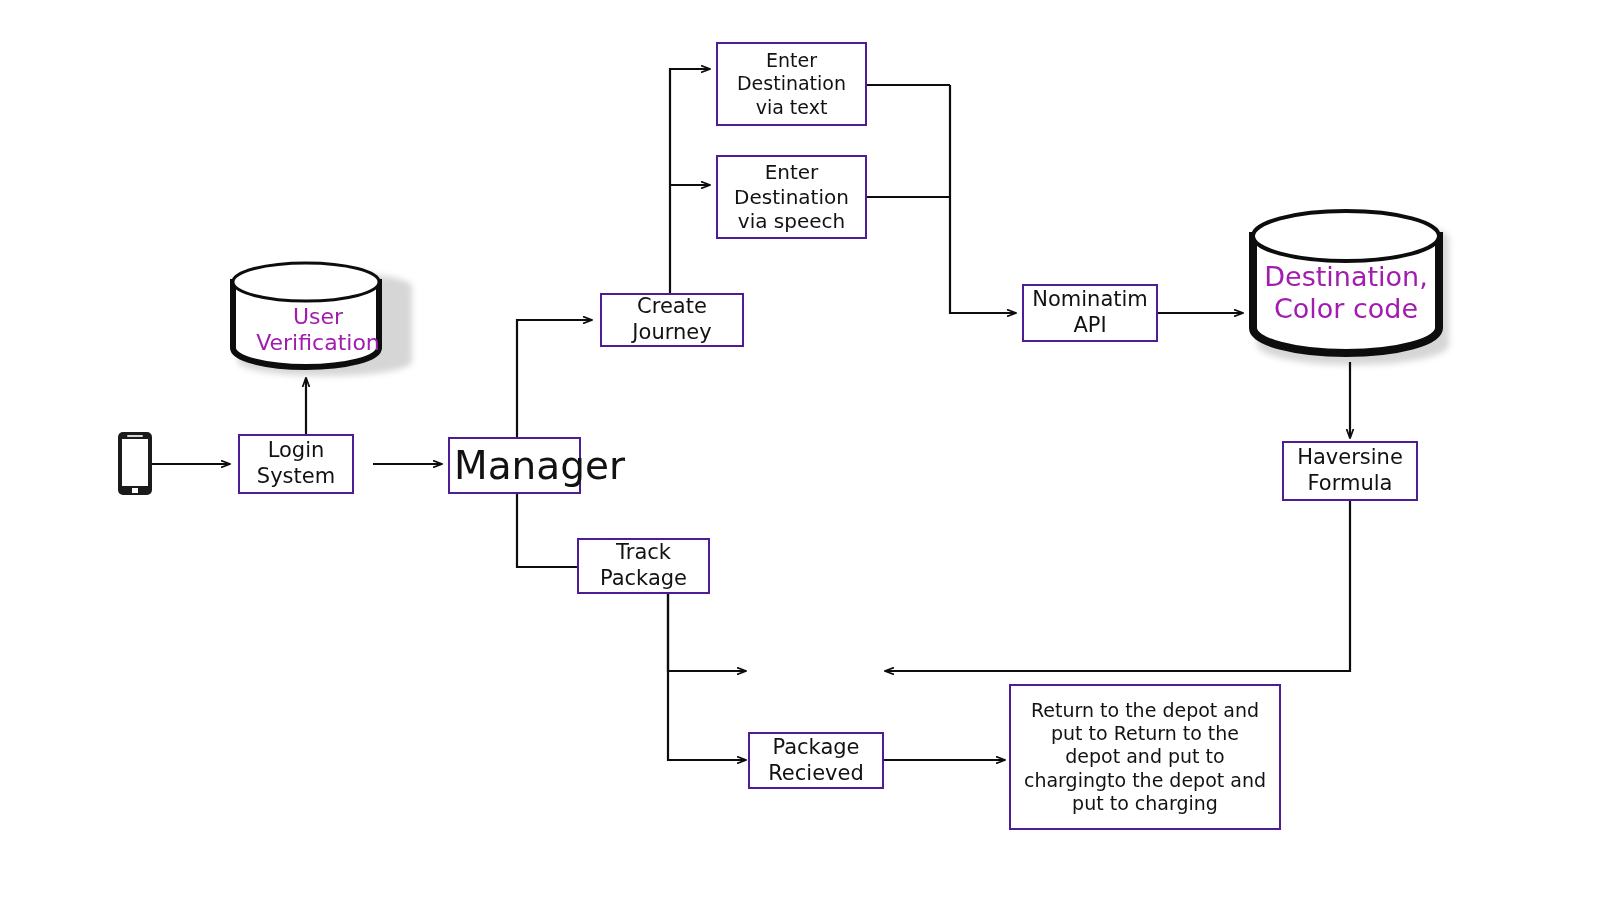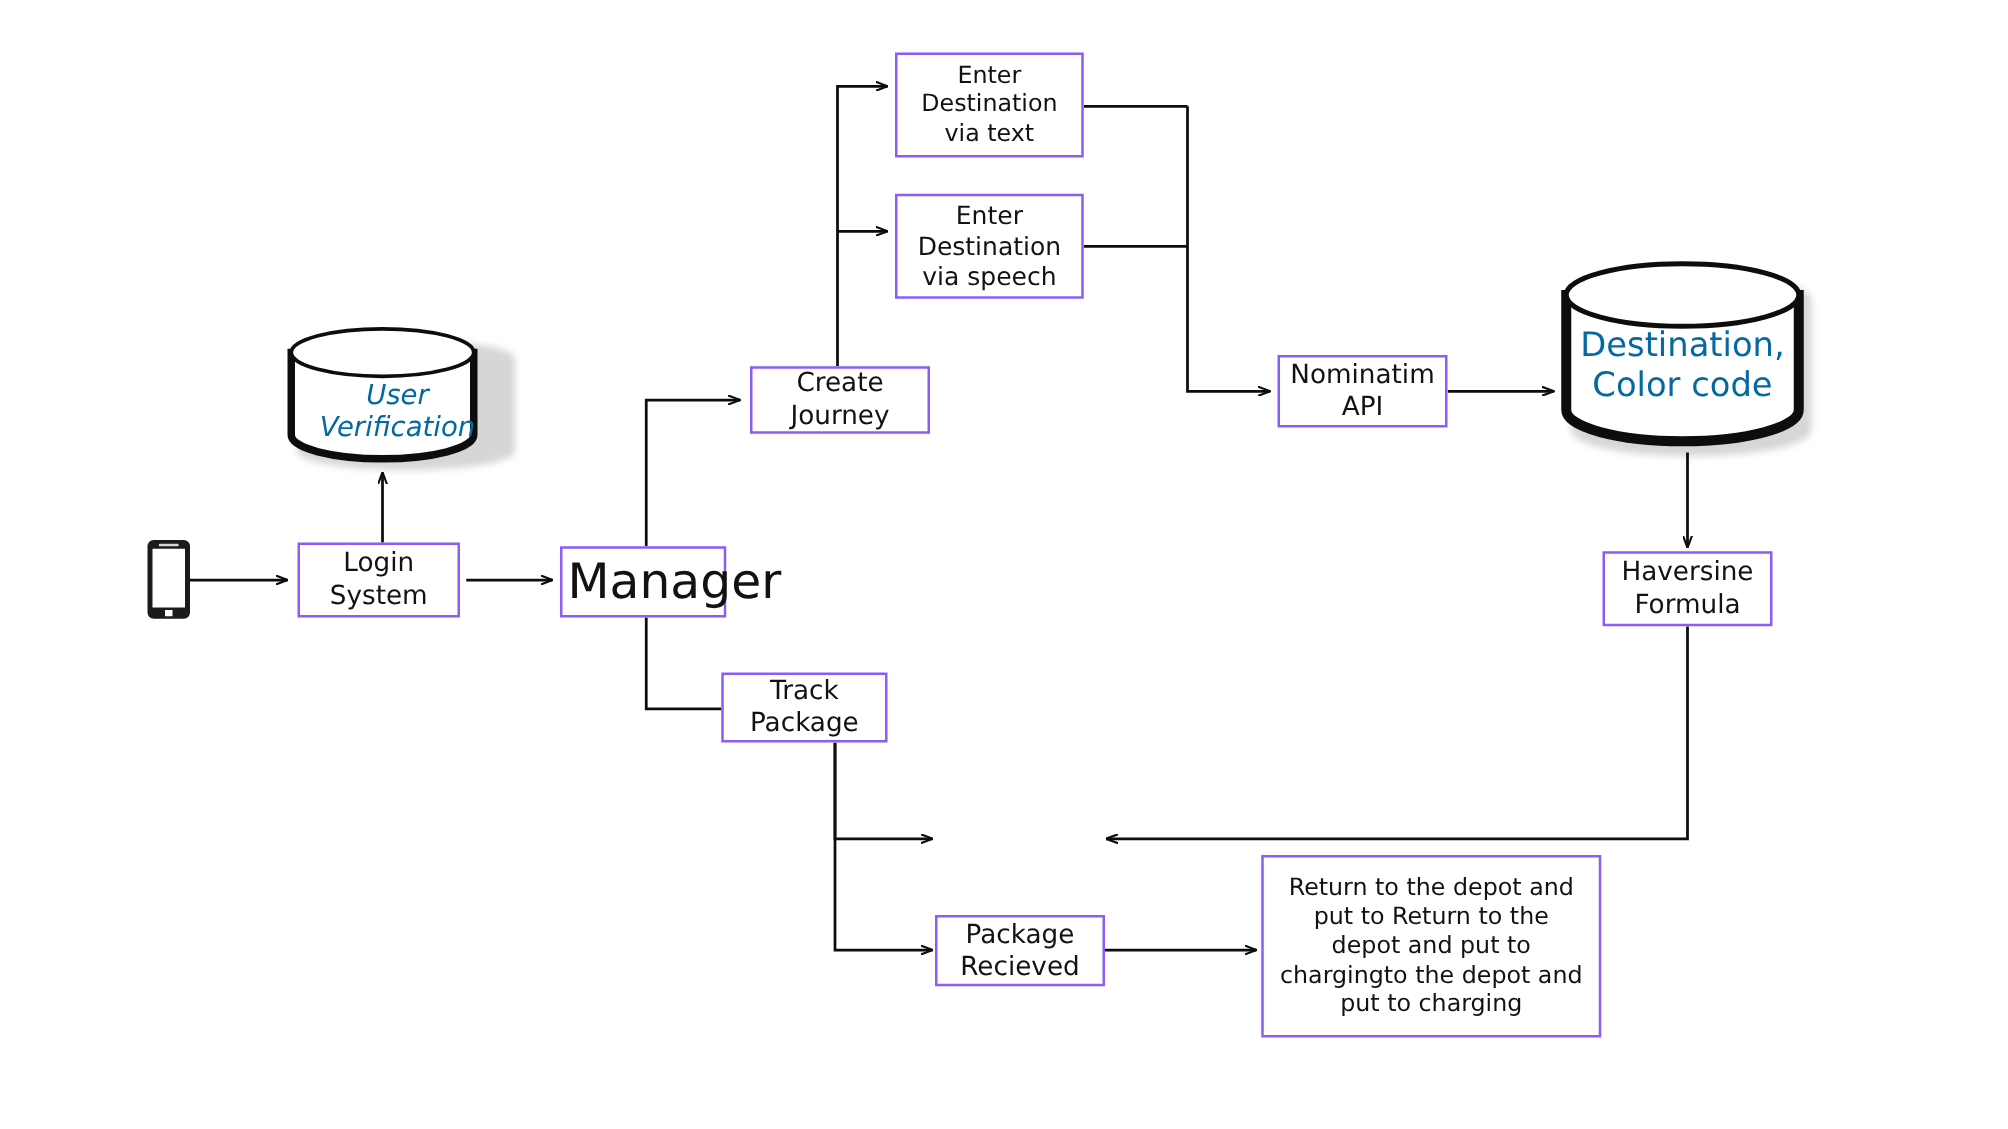--- a/index.html
+++ b/index.html
@@ -22,21 +22,21 @@
     left: 0;
     top: 0;
     width: 1606px;
     height: 903px;
     pointer-events: none;
   }
   .node {
     position: absolute;
     box-sizing: border-box;
     background: #ffffff;
-    border: 2px solid #8b5cf6;
+    border: 2px solid #4c1d95;
     display: flex;
     align-items: center;
     justify-content: center;
     text-align: center;
     color: #121212;
     line-height: 1.22;
     z-index: 3;
     padding: 2px 4px;
   }
   .node span { display: block; width: 100%; }
@@ -51,21 +51,21 @@
     left: 8px; top: 10px; right: -6px; bottom: -8px;
     background: rgba(0,0,0,0.16);
     border-radius: 50% / 14%;
     filter: blur(3px);
   }
   .cyl svg { position: absolute; left: 0; top: 0; overflow: visible; }
   .cyl .cyl-label {
     position: absolute;
     left: 0; right: 0;
     text-align: center;
-    color: #0369a1;
+    color: #a21caf;
     line-height: 1.2;
     z-index: 2;
   }
 
   
   .phone {
     position: absolute;
     box-sizing: border-box;
     background: #1b1b1b;
     border-radius: 5px;
@@ -144,30 +144,30 @@
       <path d="M884,760 H1005" marker-end="url(#ah)"></path>
     </g>
   </svg>
 
   <div class="phone" style="left:118px; top:432px; width:34px; height:63px;">
     <div class="speaker"></div>
     <div class="screen"></div>
     <div class="home"></div>
   </div>
 
-  <div class="cyl" style="left:230px; top:262px; width:176px; height:106px;font-style:italic;">
+  <div class="cyl" style="left:230px; top:262px; width:176px; height:106px;">
     <div class="shadow"></div>
     <svg width="152" height="106" viewBox="0 0 152 106">
       <path d="M3,20 L3,86 A73,19 0 0,0 149,86 L149,20 Z" fill="#ffffff" stroke="#0d0d0d" stroke-width="6"></path>
       <ellipse cx="76" cy="20" rx="73" ry="19" fill="#ffffff" stroke="#0d0d0d" stroke-width="3"></ellipse>
     </svg>
     <div class="cyl-label" style="top:42px; font-size:22px;">User Verification</div>
   </div>
 
-  <div class="node" style="left:238px; top:434px; width:130px; height:60px; font-size:21px;">
+  <div class="node" style="left:238px; top:434px; width:116px; height:60px; font-size:21px;">
     <span>Login System</span>
   </div>
 
   <div class="node" style="left:448px; top:437px; width:133px; height:57px; font-size:39px;">
     <span>Manager</span>
   </div>
 
   <div class="node" style="left:600px; top:293px; width:144px; height:54px; font-size:21px;">
     <span>Create Journey</span>
   </div>

